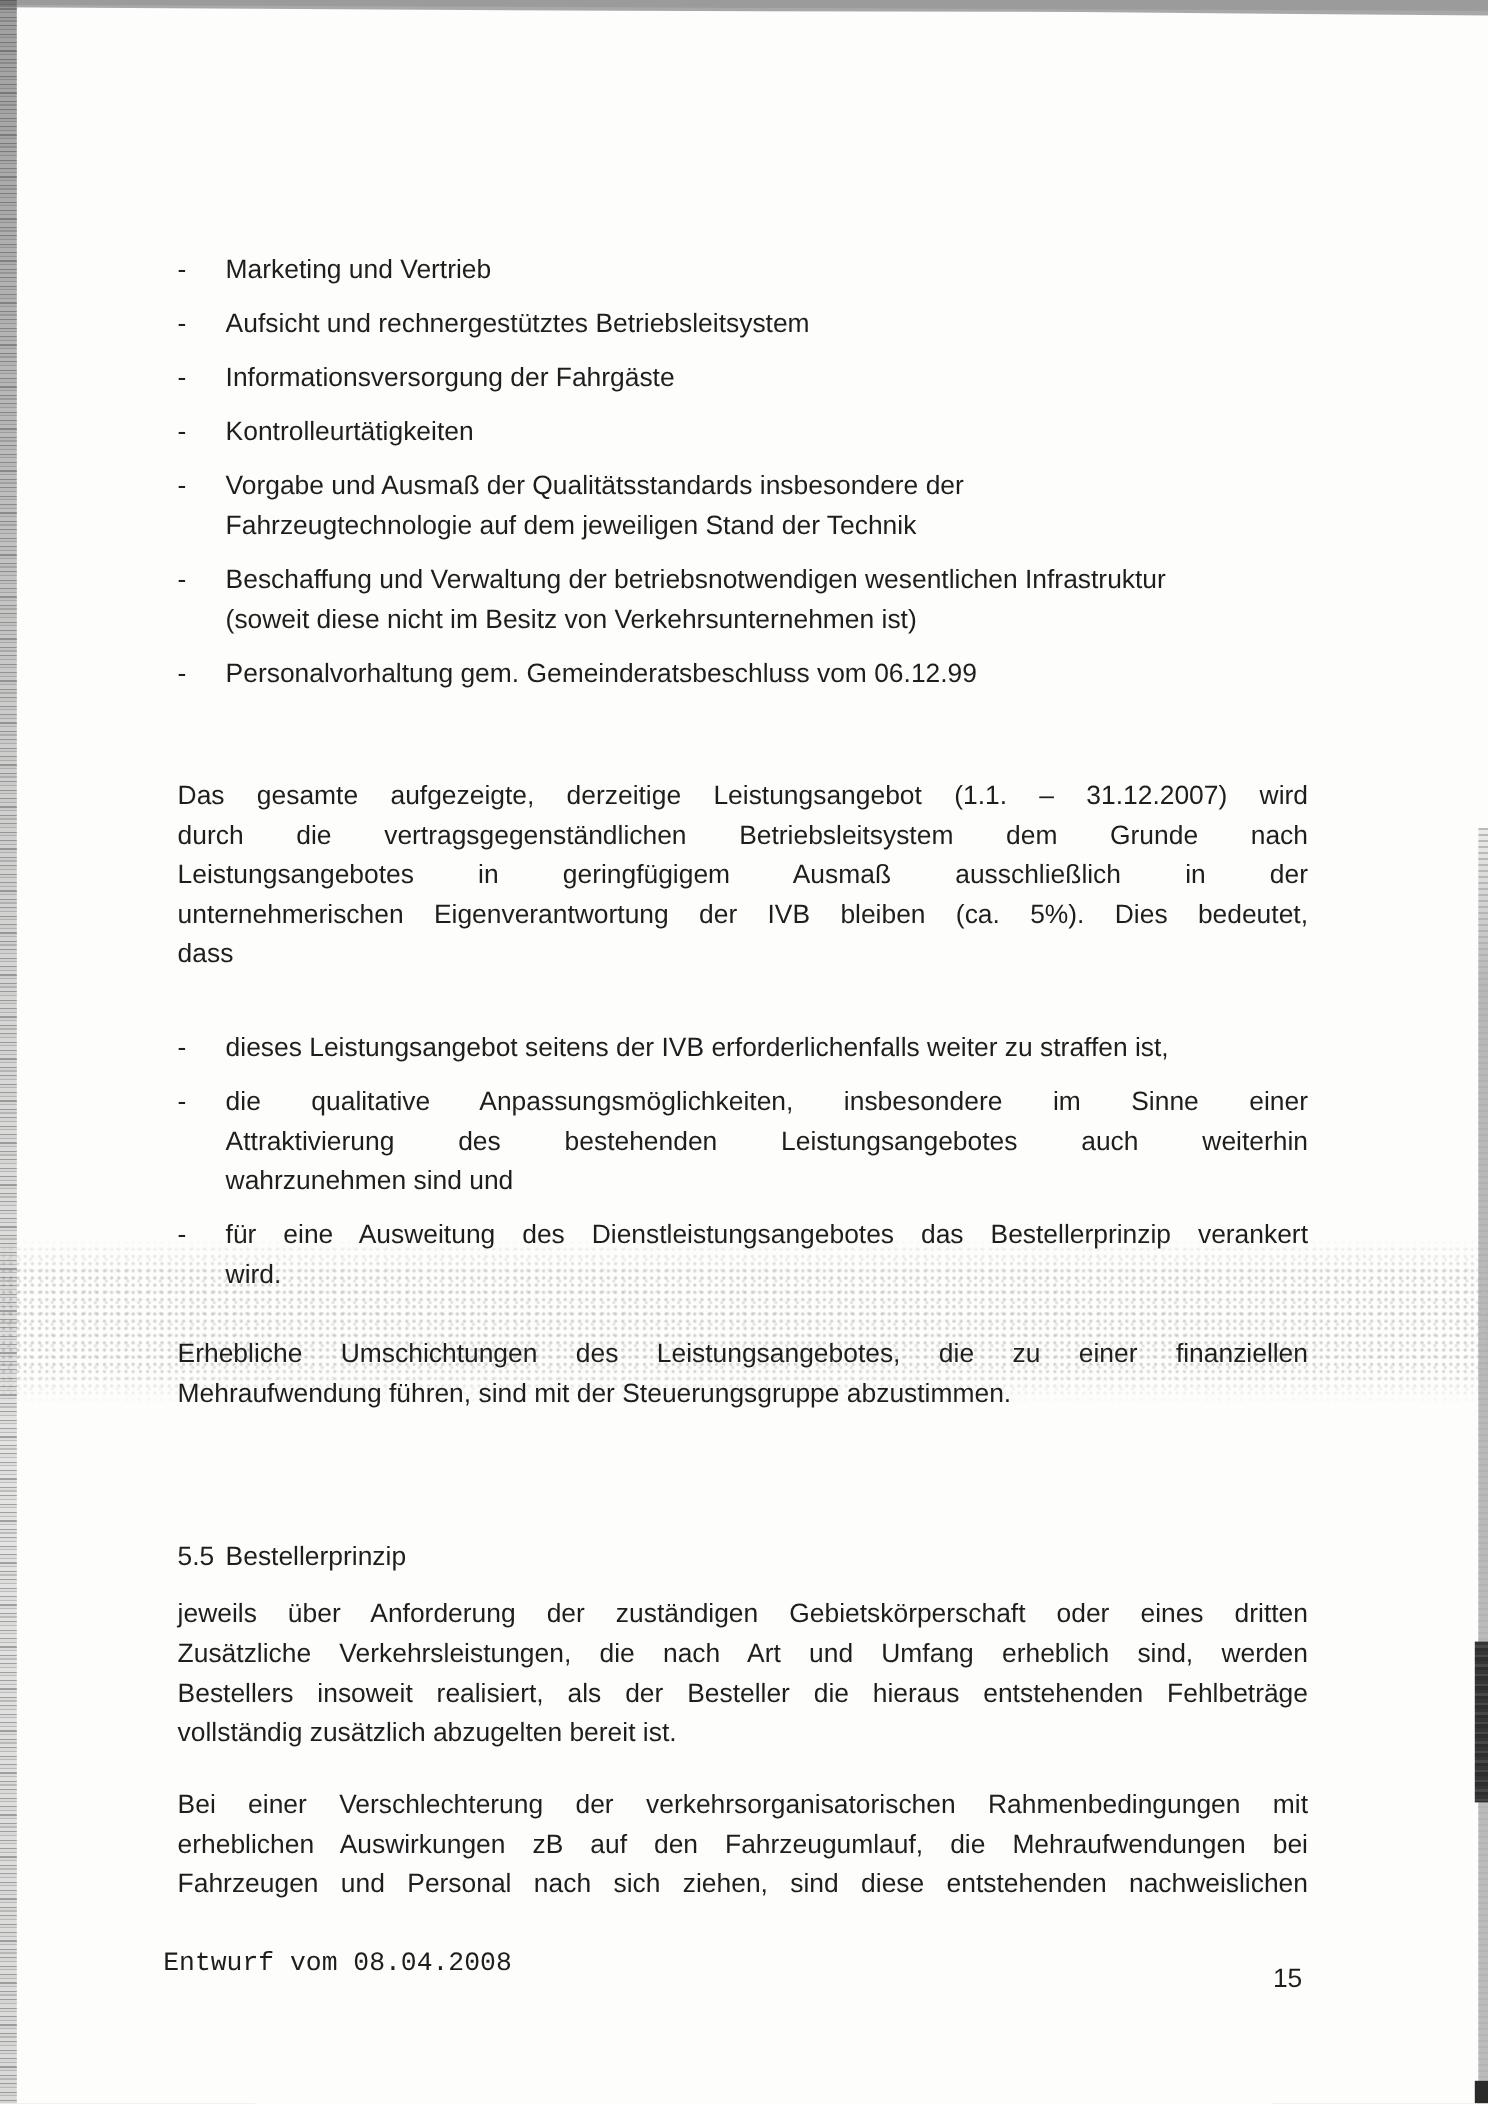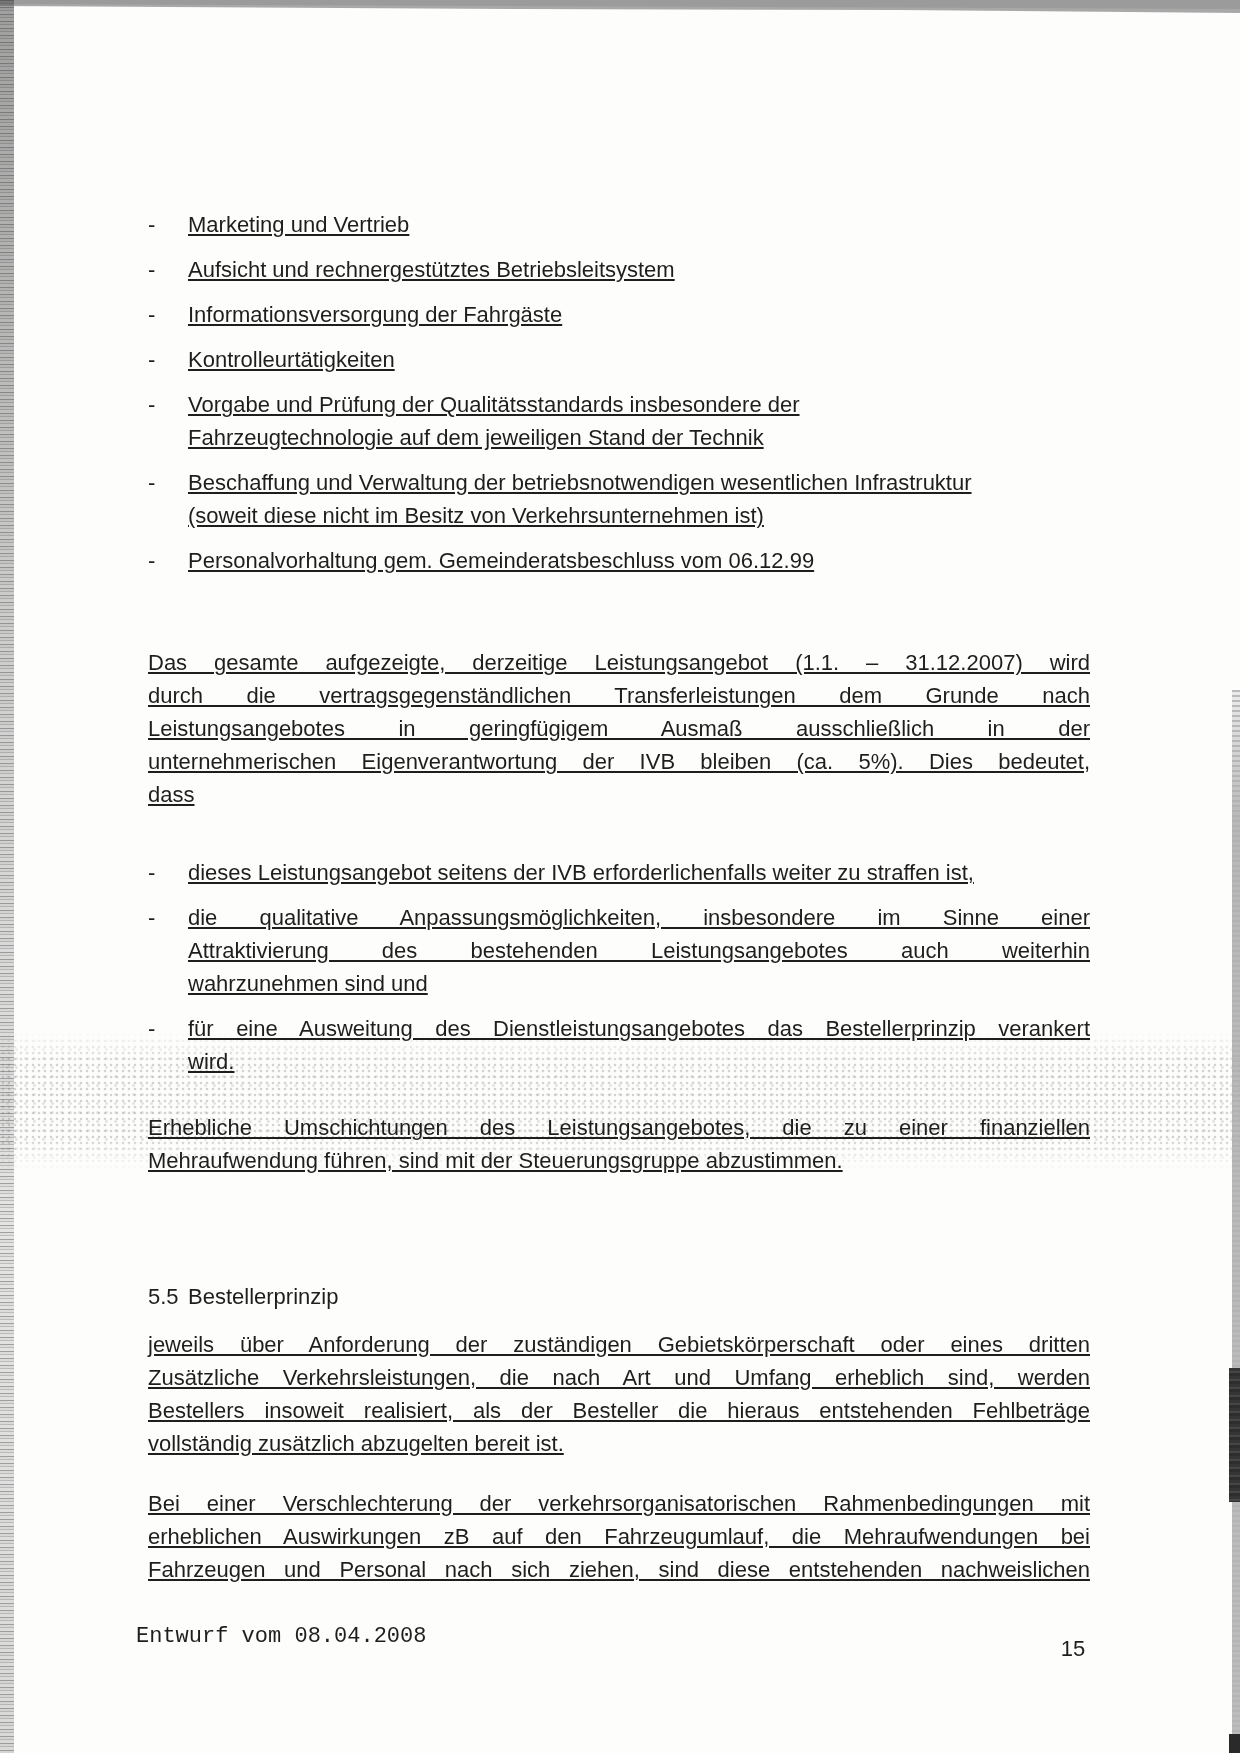--- a/index.html
+++ b/index.html
@@ -60,21 +60,21 @@
     background: #2a2a2a;
     pointer-events: none;
   }
 
   
   .abs { position: absolute; left: 148px; width: 942px; }
 
   .bitem { position: relative; padding-left: 40px; margin-bottom: 12px; }
   .bitem .dash { position: absolute; left: 0; top: 0; }
 
-  .line { display: block; text-decoration: underline; }
+  .line { display: block; }
   .just { text-align: justify; text-align-last: justify; }
   .natural { text-align: left; text-align-last: auto; }
 
   .heading { font-weight: normal; }
   .heading .hnum { display: inline-block; width: 40px; }
 
   .footer-left { position: absolute; left: 136px; top: 1620px; font-family: Liberation Mono, monospace; }
   .page-num { position: absolute; left: 1056px; top: 1632px; width: 34px; text-align: center; }
 </style>
 </head>
@@ -104,37 +104,37 @@
     <div class="bitem">
       <span class="dash">-</span>
       <span class="line natural">Informationsversorgung der Fahrgäste</span>
     </div>
     <div class="bitem">
       <span class="dash">-</span>
       <span class="line natural">Kontrolleurtätigkeiten</span>
     </div>
     <div class="bitem">
       <span class="dash">-</span>
-      <span class="line natural">Vorgabe und Prüfung der Qualitätsstandards insbesondere der</span>
+      <span class="line natural">Vorgabe und Ausmaß der Qualitätsstandards insbesondere der</span>
       <span class="line natural">Fahrzeugtechnologie auf dem jeweiligen Stand der Technik</span>
     </div>
     <div class="bitem">
       <span class="dash">-</span>
       <span class="line natural">Beschaffung und Verwaltung der betriebsnotwendigen wesentlichen Infrastruktur</span>
       <span class="line natural">(soweit diese nicht im Besitz von Verkehrsunternehmen ist)</span>
     </div>
     <div class="bitem">
       <span class="dash">-</span>
       <span class="line natural">Personalvorhaltung gem. Gemeinderatsbeschluss vom 06.12.99</span>
     </div>
   </div>
 
   <div class="abs" style="top:646px">
     <span class="line just">Das gesamte aufgezeigte, derzeitige Leistungsangebot (1.1. – 31.12.2007) wird</span>
-    <span class="line just">durch die vertragsgegenständlichen Transferleistungen dem Grunde nach</span>
+    <span class="line just">durch die vertragsgegenständlichen Betriebsleitsystem dem Grunde nach</span>
     <span class="line just">Leistungsangebotes in geringfügigem Ausmaß ausschließlich in der</span>
     <span class="line just">unternehmerischen Eigenverantwortung der IVB bleiben (ca. 5%). Dies bedeutet,</span>
     <span class="line natural">dass</span>
   </div>
 
   <div class="abs" style="top:856px">
     <div class="bitem">
       <span class="dash">-</span>
       <span class="line natural">dieses Leistungsangebot seitens der IVB erforderlichenfalls weiter zu straffen ist,</span>
     </div>

